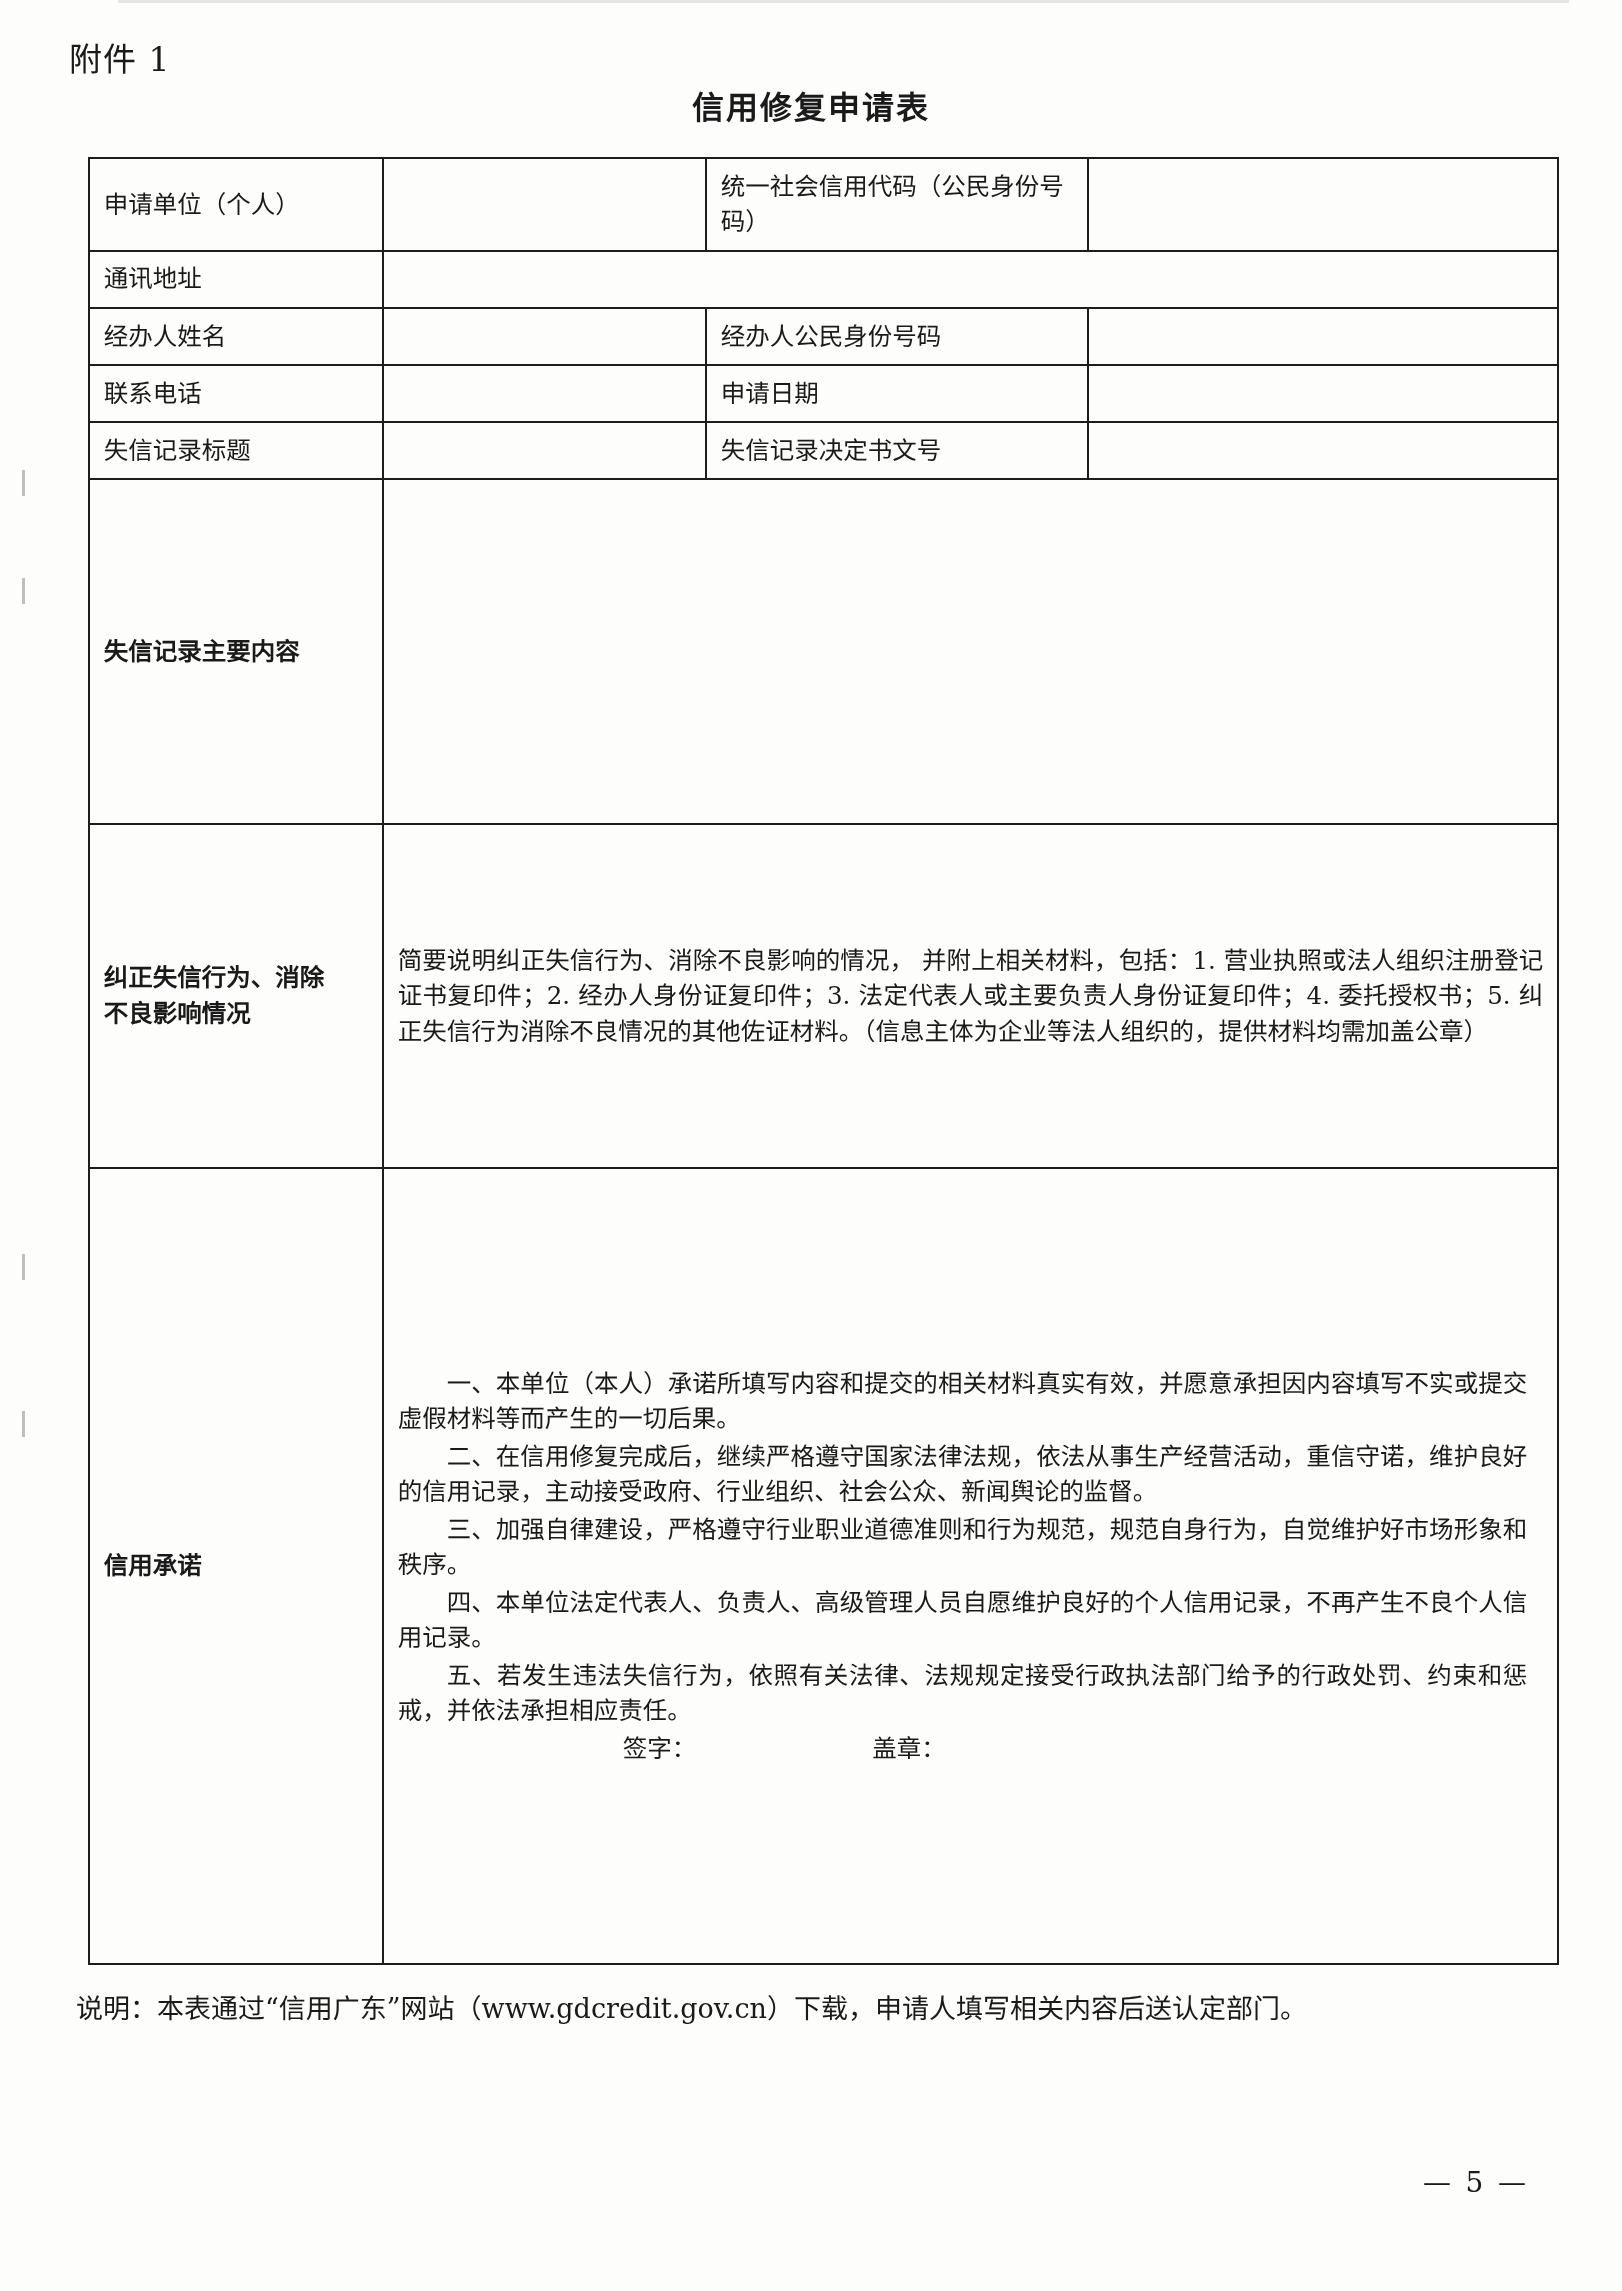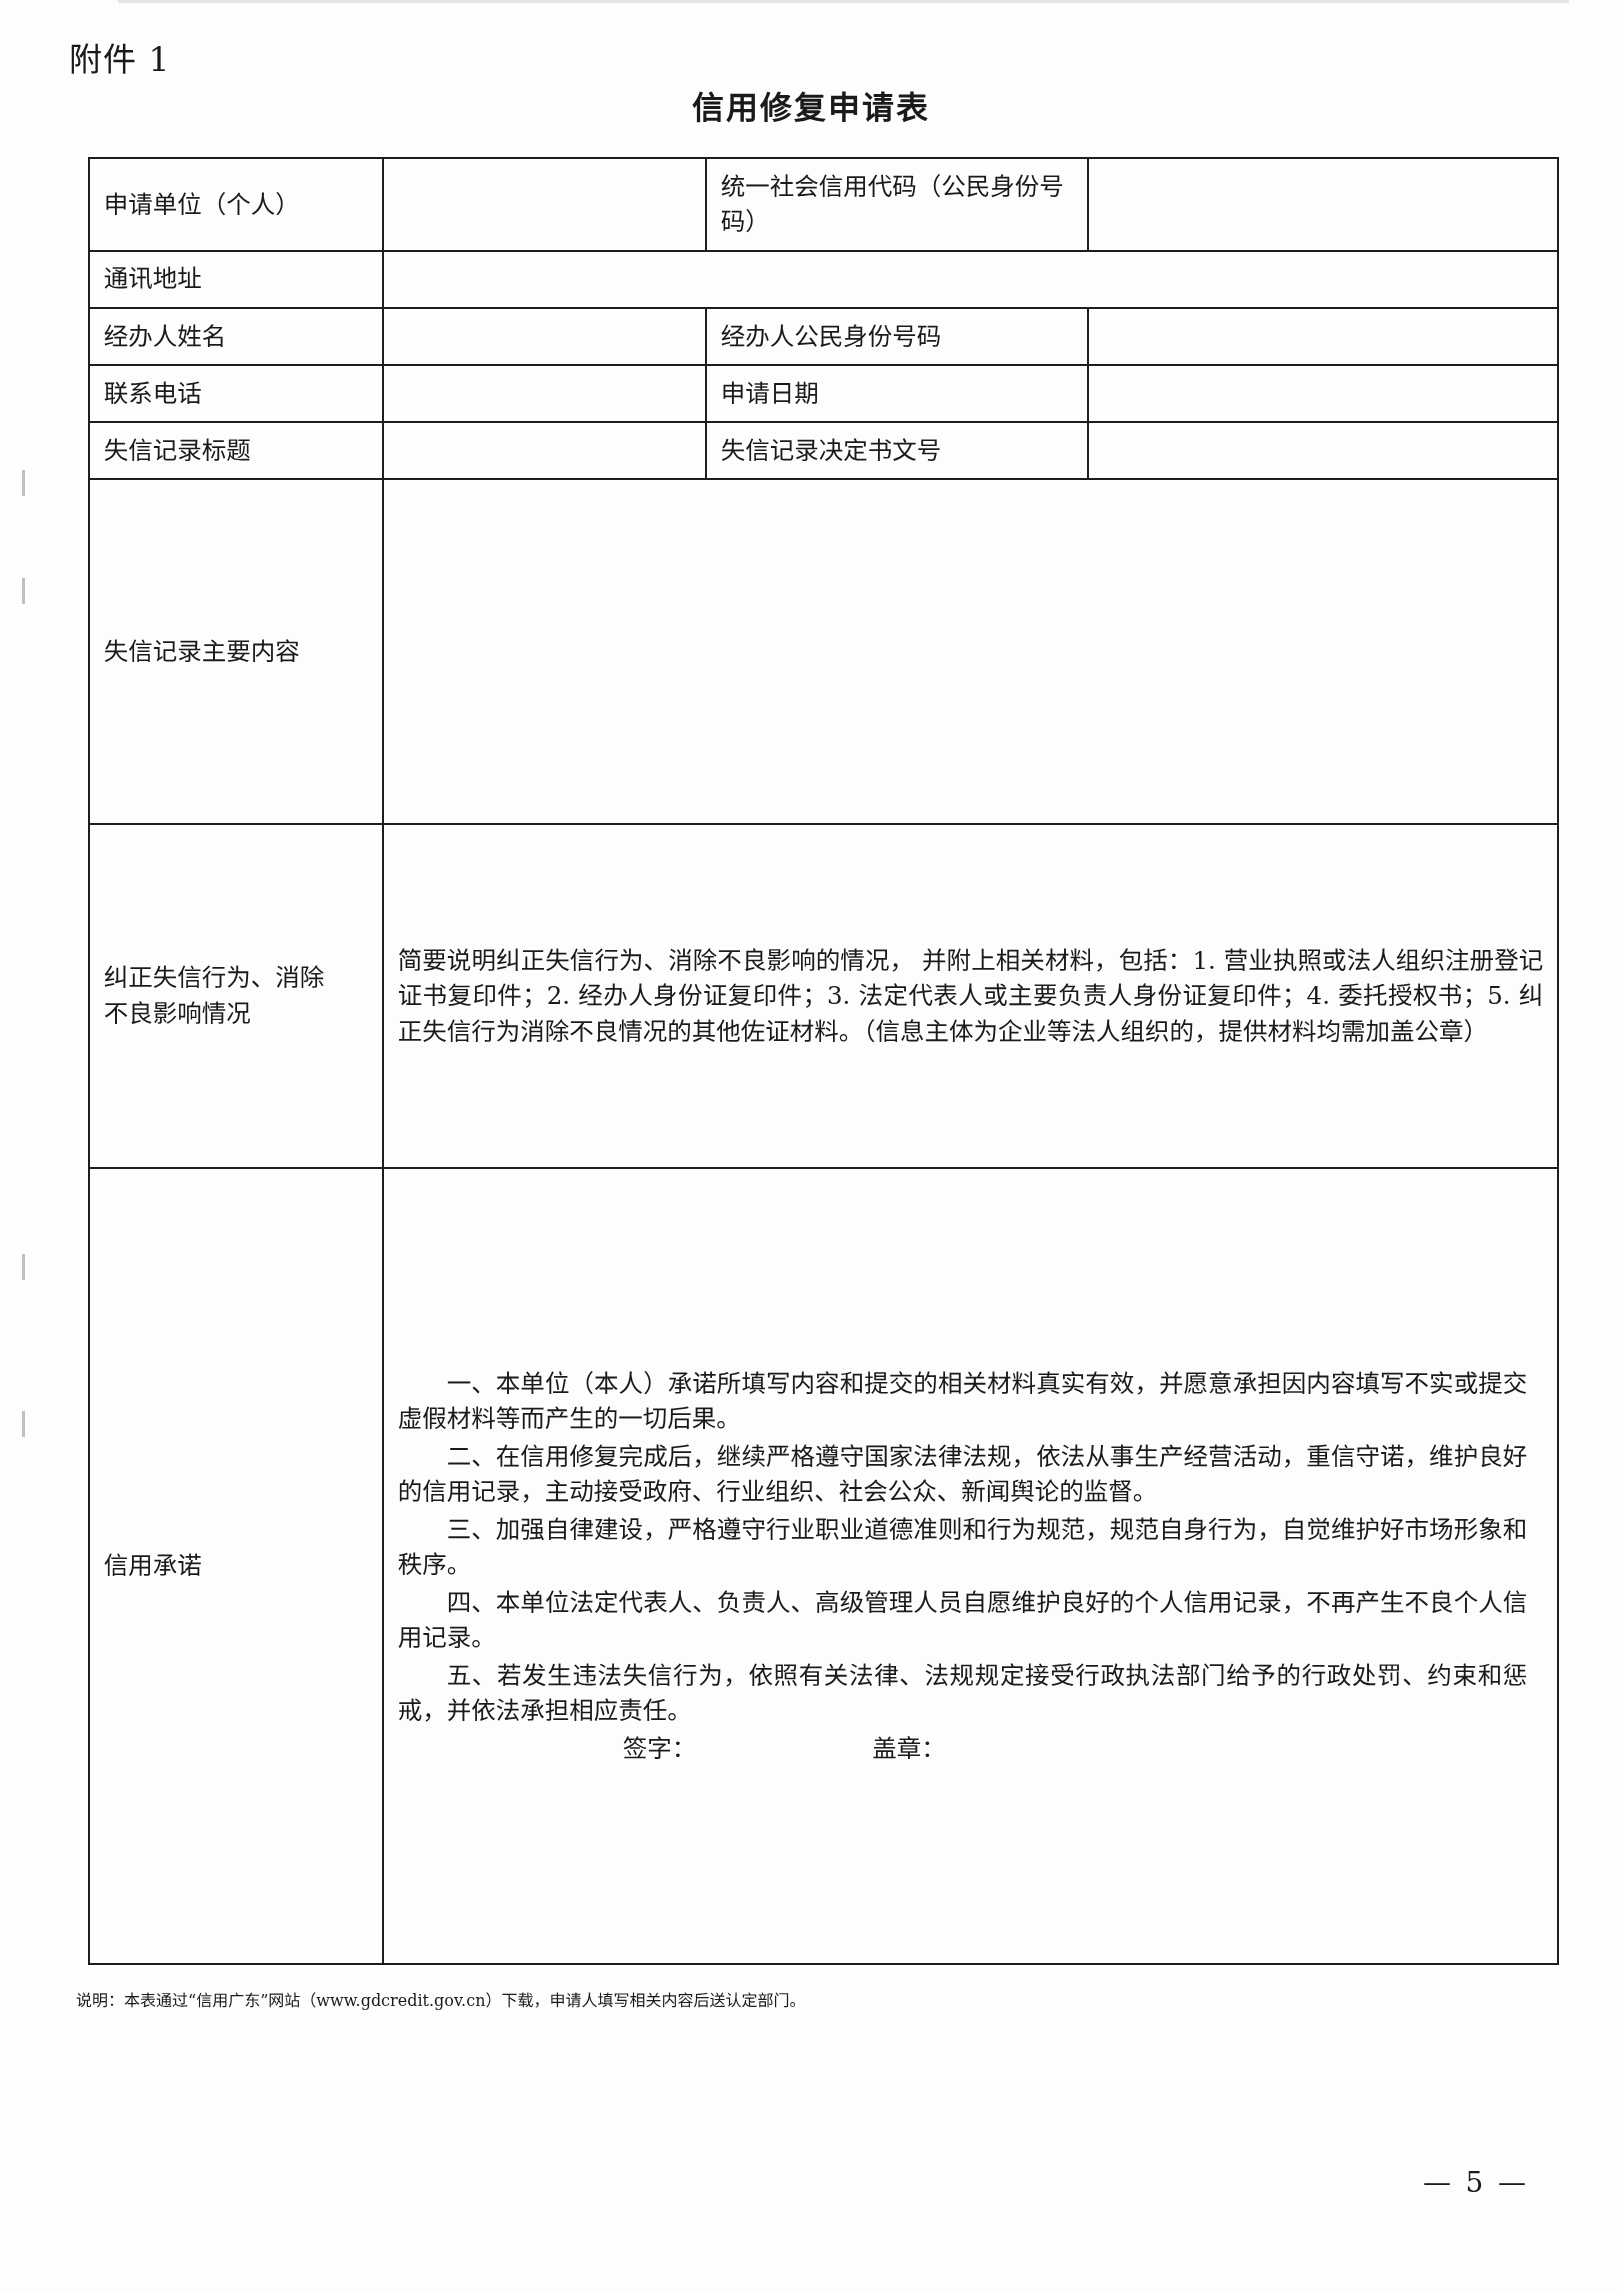--- a/index.html
+++ b/index.html
@@ -85,20 +85,21 @@
     width: 323px;
   }
   td.lbl2 {
     width: 333px;
   }
   td.val2 {
     width: 470px;
   }
   td.tall-label {
     vertical-align: middle;
+    font-weight: bold;
   }
   .cell-mid {
     vertical-align: middle;
   }
   td.content-box {
     vertical-align: bottom;
     font-size: 24px;
     line-height: 1.62;
     text-align: justify;
     padding: 13.7px 15.7px 15.7px 15.7px;
@@ -119,21 +120,21 @@
     gap: 176px;
     padding-left: 225px;
   }
   .sign-row span {
     font-size: 24.5px;
   }
   .note {
     position: absolute;
     left: 76px;
     width: 1470px;
-    font-size: 16px;
+    font-size: 27px;
   }
   .page-num {
     position: absolute;
     right: 93px;
     bottom: 93px;
     font-size: 28px;
     letter-spacing: 2.9px;
   }
   .label-wrap {
     display: block;

